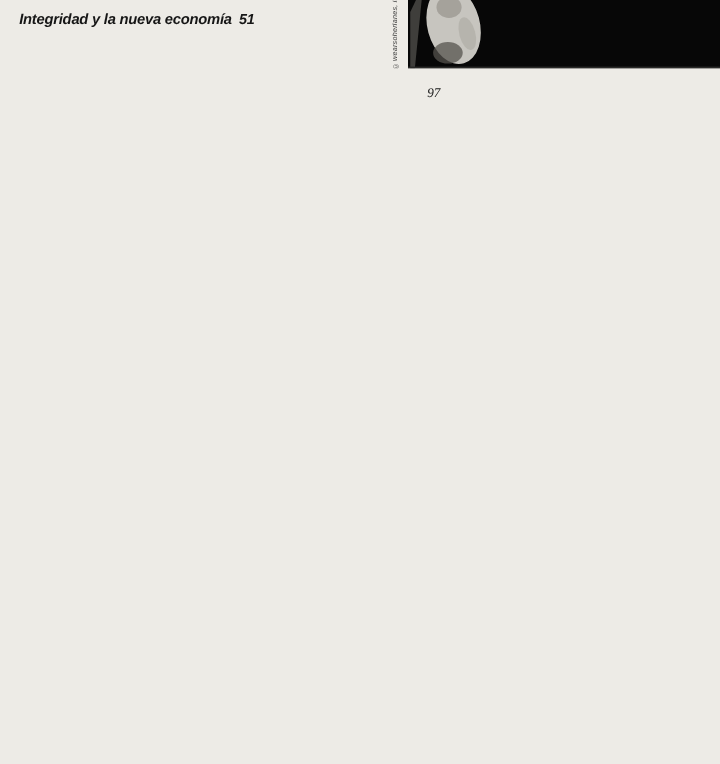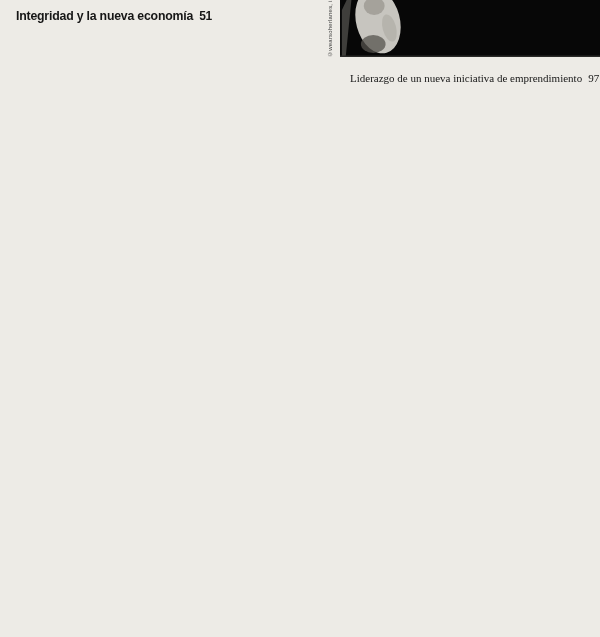--- a/index.html
+++ b/index.html
@@ -4,21 +4,21 @@
 <style>
   html,body{margin:0;padding:0;}
   body{
     width:600px;height:637px;overflow:hidden;
     background:#edebe6;
     font-family:"Liberation Sans",sans-serif;
     color:#161616;
     -webkit-font-smoothing:antialiased;
   }
   .page{display:flex;width:600px;height:637px;}
-  .col{box-sizing:border-box;}
+  .col{box-sizing:border-box;font-style:italic;}
   .col-left{width:300px;padding:6px 6px 0 10px;}
   .col-right{width:300px;padding:0 10px 0 18px;}
 
   
   .row{display:flex;align-items:baseline;}
   .spacer{flex:1;}
 
   
   .row-h{font-family:"Liberation Sans",sans-serif;font-weight:700;font-size:12.3px;
          line-height:14.6px;margin-top:2.5px;letter-spacing:-0.2px;}
@@ -64,18 +64,17 @@
           <rect x="0" y="0" width="280" height="57" fill="#070707"></rect>
           <path d="M2,10 L7,0 L12,0 L6,57 L2,57 Z" fill="#6e6c66" opacity="0.55"></path>
           <ellipse cx="40" cy="21" rx="23" ry="33" transform="rotate(-16 40 21)" fill="#c7c5bf"></ellipse>
           <ellipse cx="36" cy="6" rx="11" ry="9" fill="#8d8b84" opacity="0.6"></ellipse>
           <ellipse cx="35" cy="44" rx="13" ry="9" fill="#55534d" opacity="0.75"></ellipse>
           <ellipse cx="52" cy="28" rx="7" ry="14" transform="rotate(-16 52 28)" fill="#a5a39c" opacity="0.5"></ellipse>
           <rect x="0" y="55.5" width="280" height="1.5" fill="#2a2a28"></rect>
         </svg>
       </div>
       <div class="row row-sub after-photo">
-        <span class="entry-text">Liderazgo de un nueva iniciativa de emprendimiento</span>
         <span class="spacer"></span>
         <span class="page">97</span>
       </div>
     </div>
 </div>
 
 </body></html>

